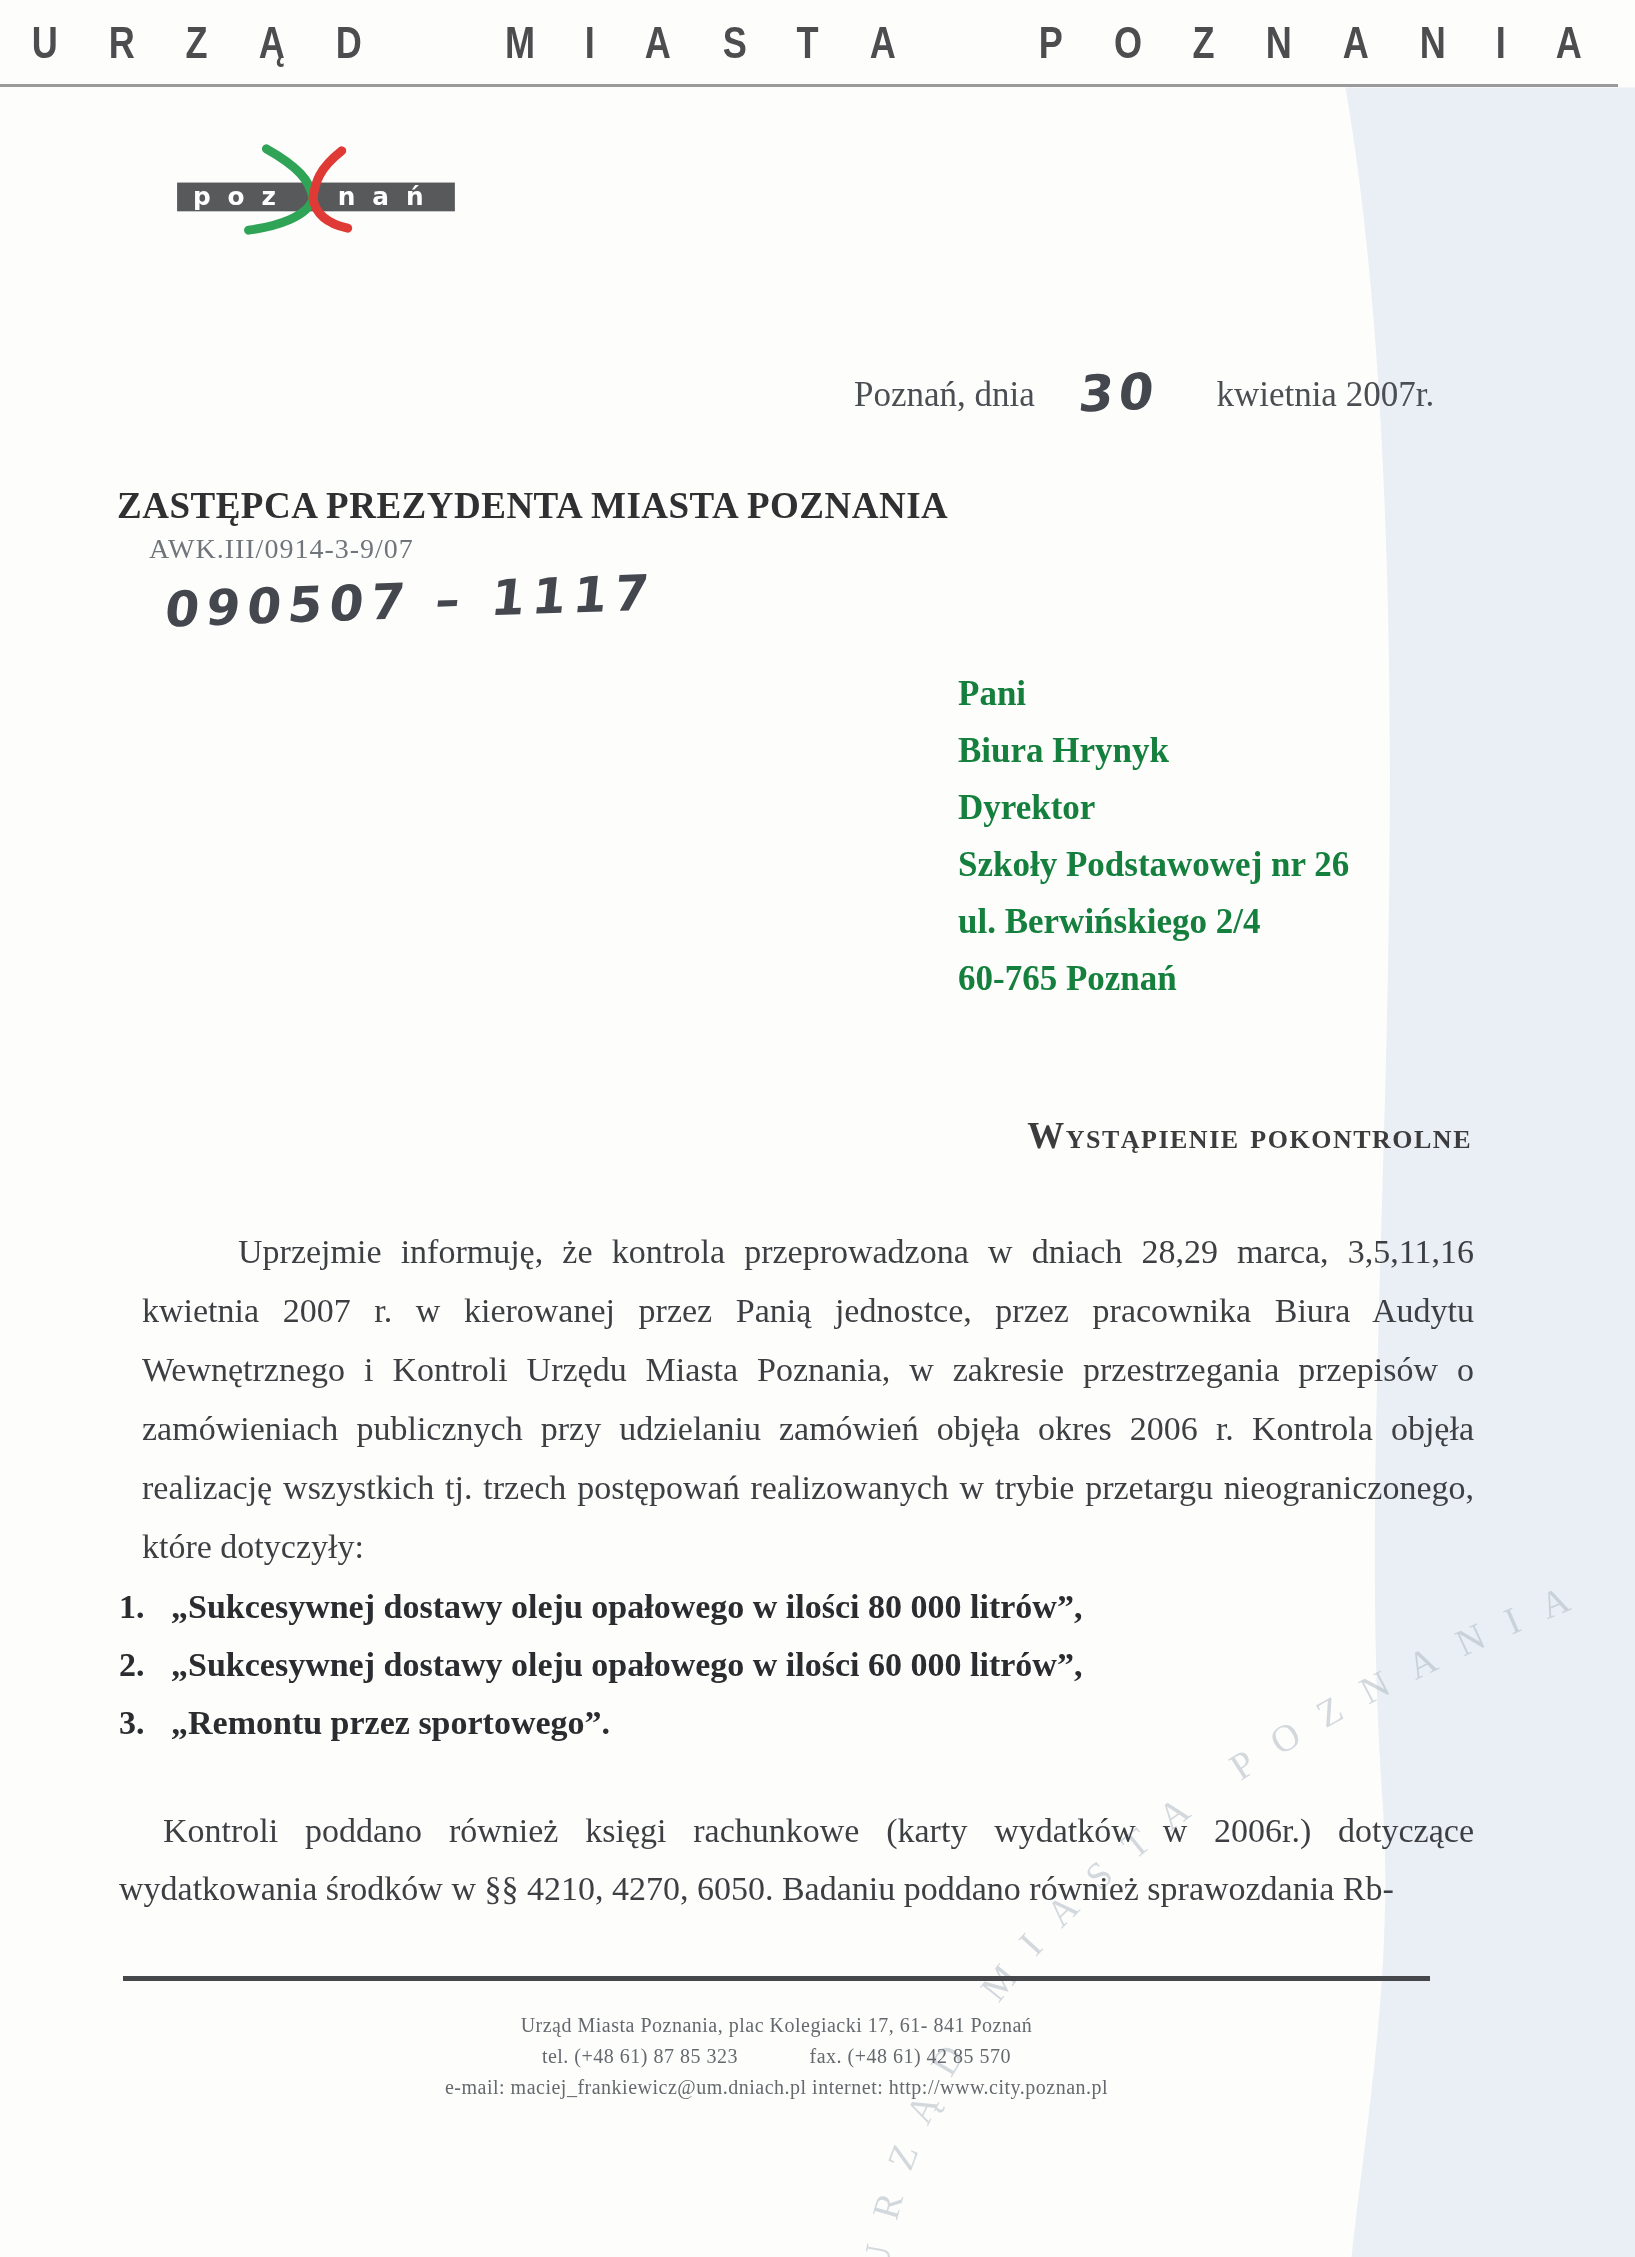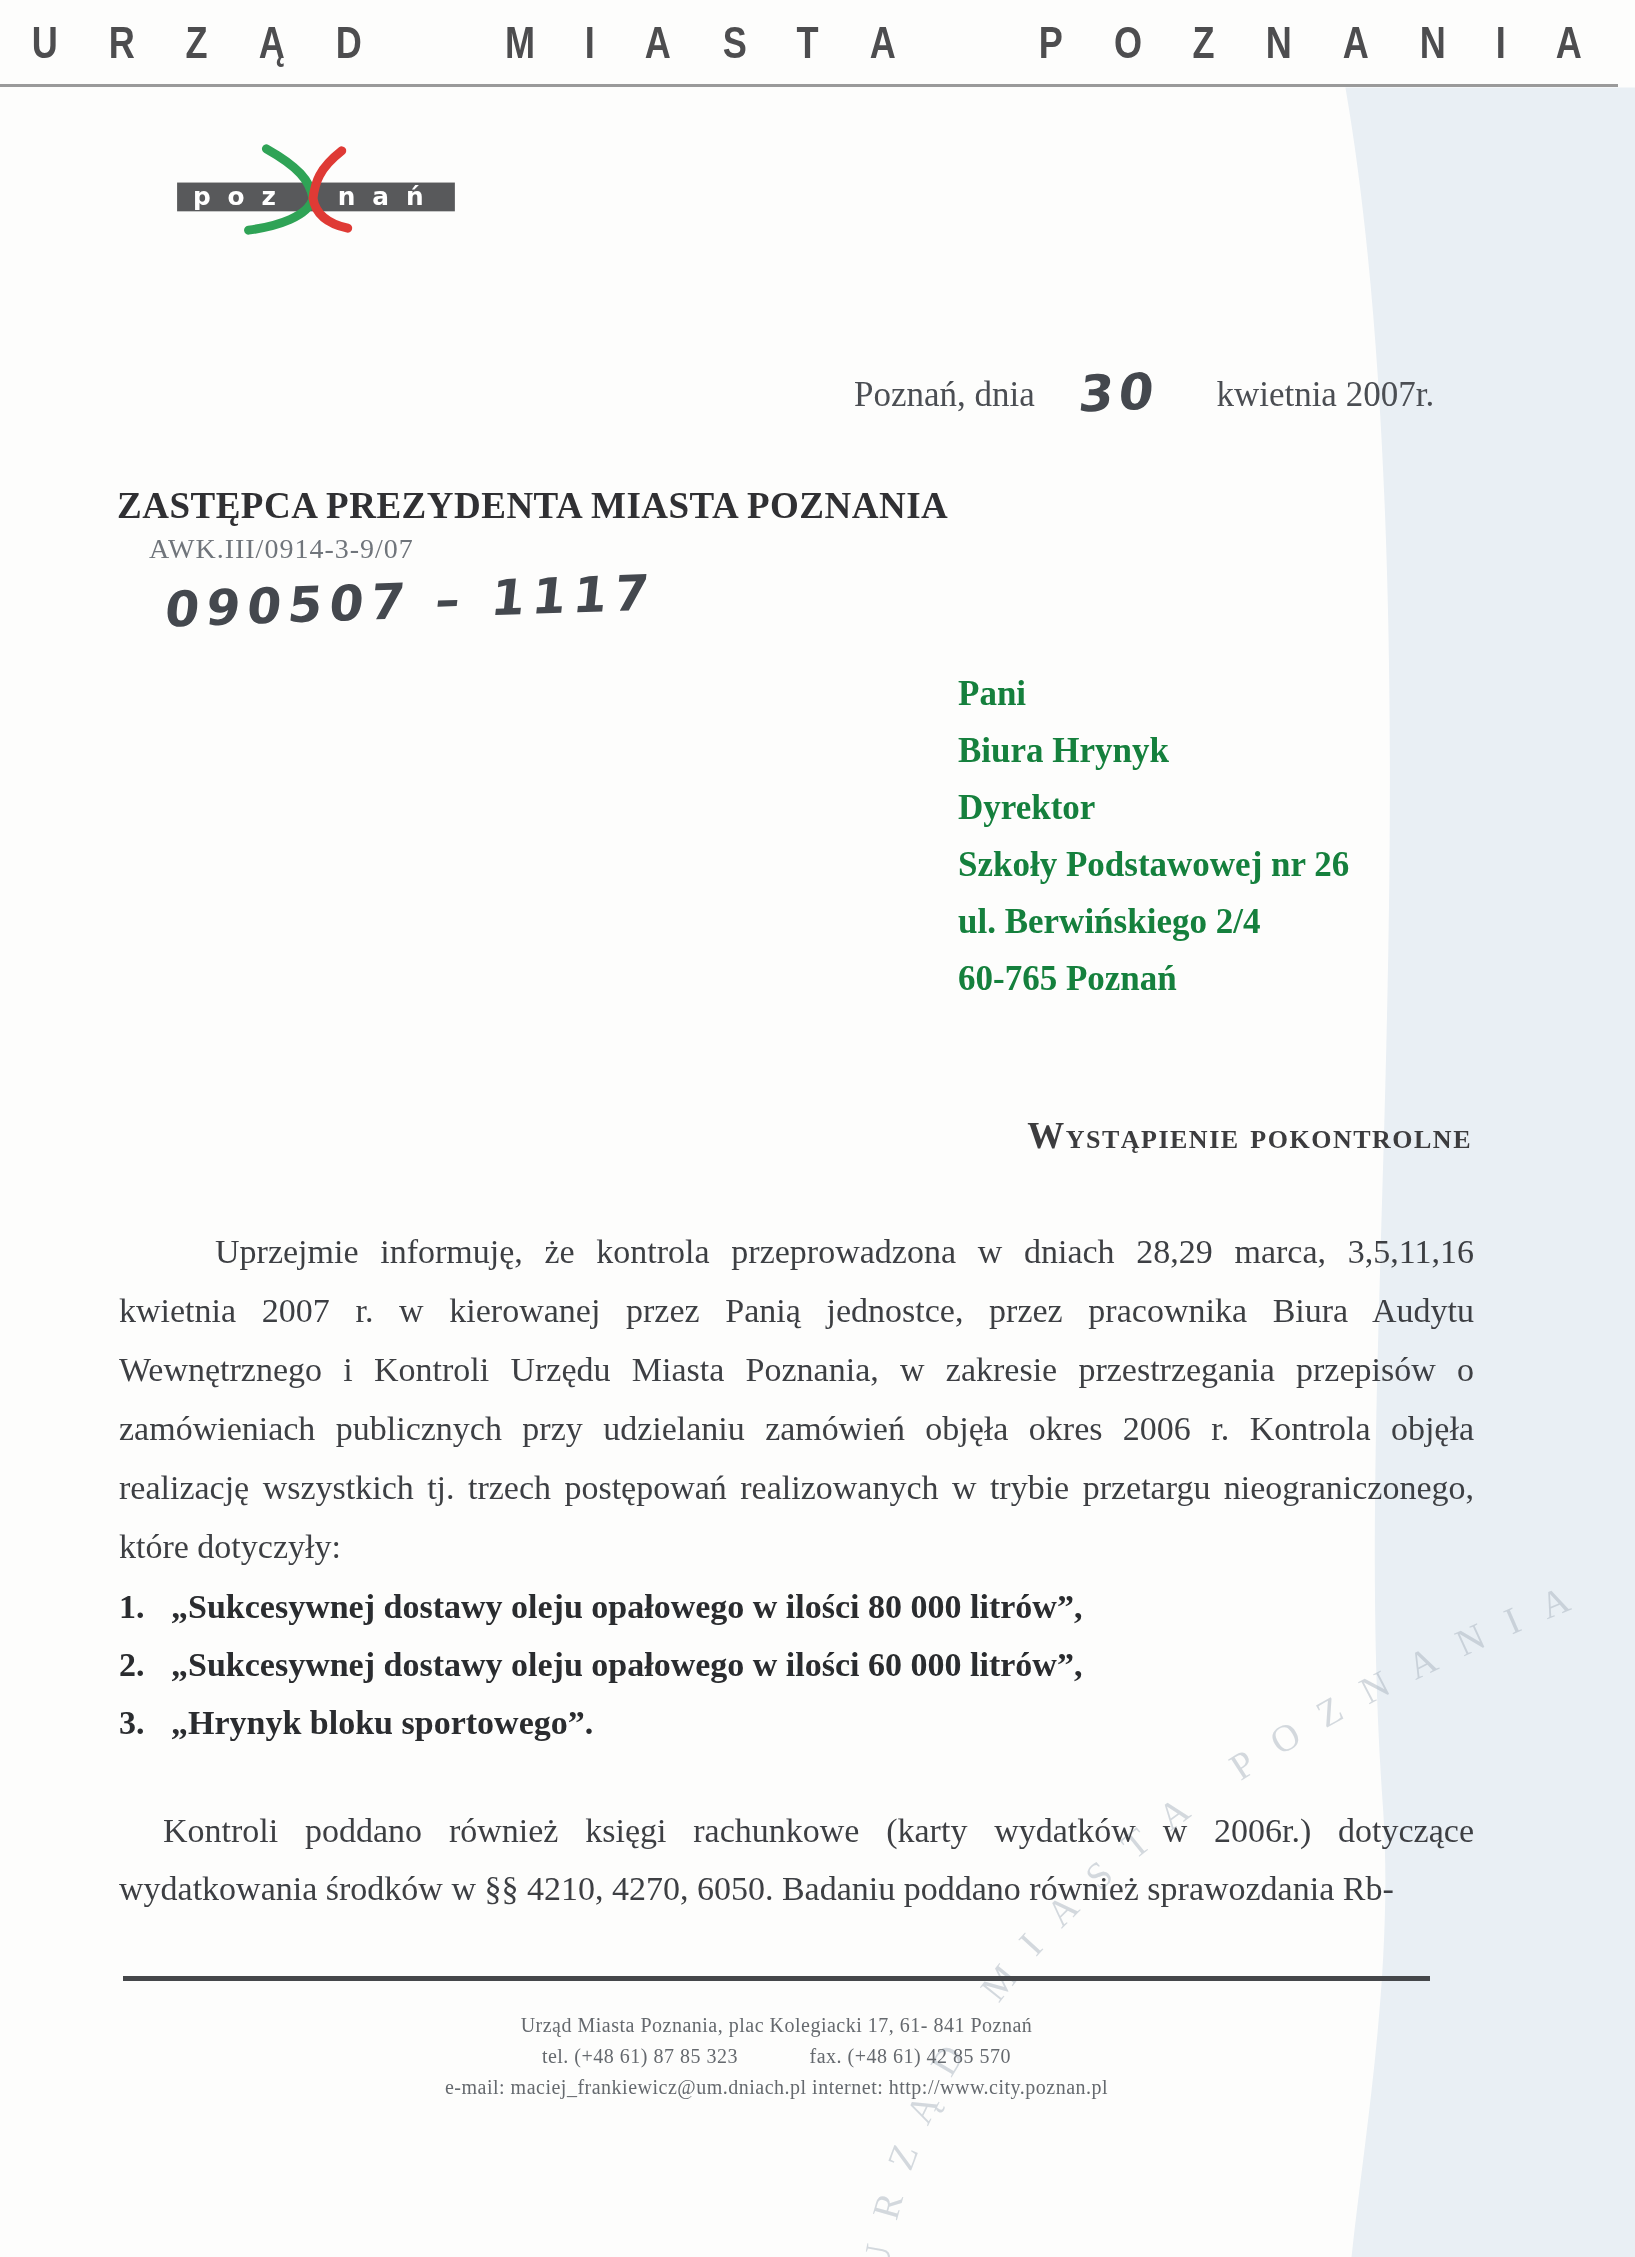--- a/index.html
+++ b/index.html
@@ -68,21 +68,21 @@
     position:absolute;left:123px;top:1114px;width:1349px;text-align:right;
     font-variant:small-caps;font-weight:bold;font-size:37px;color:#3c3c3e;
     letter-spacing:1.5px;
   }
 
   .bodycol{position:absolute;left:119px;top:1222px;width:1355px;}
   .para{
     margin:0;font-size:34px;line-height:59px;color:#3d3f43;
     text-align:justify;
   }
-  .para1{text-indent:96px;}
+  .para1{text-indent:96px;margin-left:23px;}
   .para2{margin-top:50px;text-indent:44px;line-height:58px;}
   .list{margin-top:2px;}
   .list-row{display:flex;line-height:58px;font-size:34px;font-weight:bold;color:#2a2c2f;}
   .list-num{width:52px;flex:0 0 52px;}
 
   .footer-rule{
     position:absolute;left:123px;top:1976px;width:1307px;height:5px;background:#45474a;
   }
   .footer{
     position:absolute;left:123px;top:2010px;width:1307px;text-align:center;
@@ -177,21 +177,21 @@
         <div class="list-row">
           <span class="list-num">1.</span>
           <span>„Sukcesywnej dostawy oleju opałowego w ilości 80 000 litrów”,</span>
         </div>
         <div class="list-row">
           <span class="list-num">2.</span>
           <span>„Sukcesywnej dostawy oleju opałowego w ilości 60 000 litrów”,</span>
         </div>
         <div class="list-row">
           <span class="list-num">3.</span>
-          <span>„Hrynyk bloku sportowego”.</span>
+          <span>„Remontu przez sportowego”.</span>
         </div>
       </div>
 
       <p class="para para2">Kontroli poddano również księgi rachunkowe (karty wydatków w 2006r.) dotyczące wydatkowania środków w §§ 4210, 4270, 6050. Badaniu poddano również sprawozdania Rb-</p>
     </div>
 
     <div class="footer-rule"></div>
     <div class="footer">
       <div>Urząd Miasta Poznania, plac Kolegiacki 17, 61- 841 Poznań</div>
       <div class="footer-line2">

